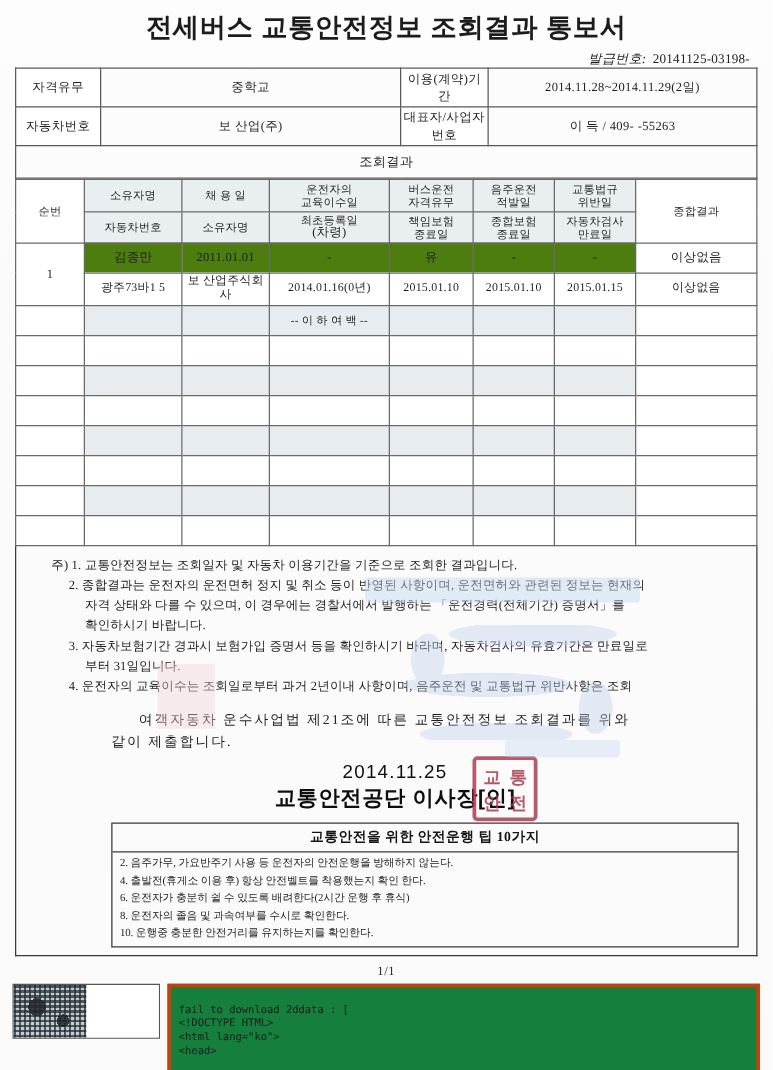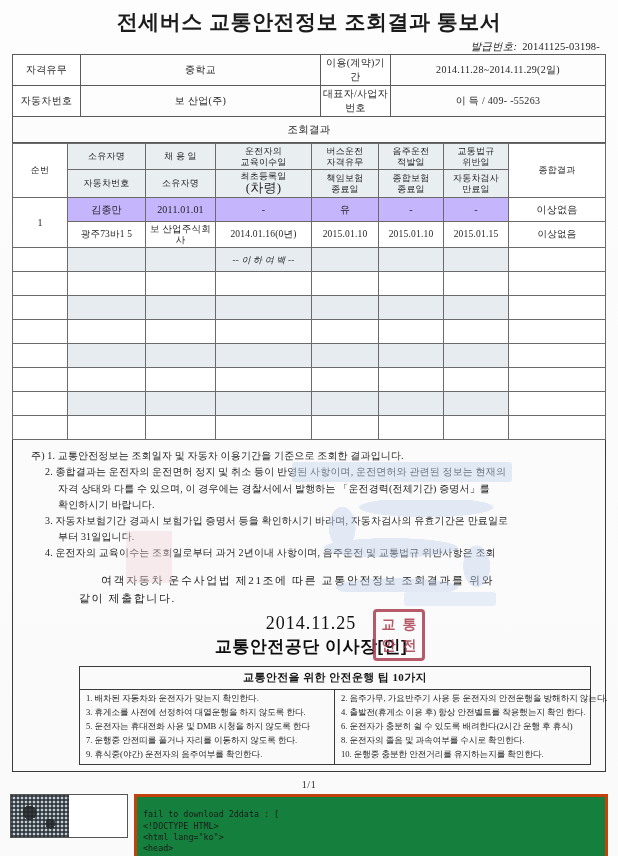--- a/index.html
+++ b/index.html
@@ -62,33 +62,33 @@
     font-size:9px;
     text-align:center;
     vertical-align:middle;
     color:#1f1f1f;
     line-height:1.15;
     letter-spacing:0.2px;
   }
   .hdr td{height:23px;background:#e9eef1;font-size:9px;}
   .hdr2 td{height:21px;background:#e9eef1;font-size:9px;}
   .seq-cell{background:#ffffff !important;}
-  .data-a td{height:21px;background:#c4b5fd;font-size:10px;}
+  .data-a td{height:21px;background:#4d7c0f;font-size:10px;}
   .data-b td{height:23px;background:#ffffff;font-size:9.5px;}
   .blank-a td{height:21px;background:#e6ecf0;}
   .blank-b td{height:21px;background:#ffffff;}
   .td-white{background:#ffffff !important;}
-  .spaced{letter-spacing:2px;font-size:9.5px;font-style:italic;}
-  .sub{font-size:13px;}
+  .spaced{letter-spacing:2px;font-size:9.5px;}
+  .sub{font-size:10px;}
 
   
   .notes{
     border:1.6px solid #3a3a3a;
     border-top:none;
-    padding:8px 14px 6px 18px;
+    padding:8px 14px 6px 28px;
     position:relative;
   }
   .note-line{
     font-size:10px;
     line-height:1.62;
     color:#1c1c1c;
     letter-spacing:0.15px;
     white-space:nowrap;
   }
   .note-indent1{padding-left:14px;}
@@ -104,24 +104,24 @@
     margin-left:44px;
   }
   .statement .ind{padding-left:22px;}
 
   .sign-block{
     text-align:center;
     margin-top:6px;
     position:relative;
   }
   .sign-date{
-    font-size:18px;
+    font-size:15px;
     letter-spacing:1px;
     color:#111;
-    font-family:Liberation Serif, serif;
+    font-family:Liberation Sans, sans-serif;
   }
   .sign-org{
     font-size:17px;
     font-weight:bold;
     letter-spacing:0.5px;
     color:#0e0e0e;
     margin-top:1px;
     font-family:"Liberation Sans","DejaVu Sans",sans-serif;
   }
   
@@ -506,27 +506,20 @@
             <span>통</span>
             <span>안</span>
             <span>전</span>
           </div>
         </div>
       </div>
 
       <div class="tips">
         <div class="tips-title">교통안전을 위한 안전운행 팁 10가지</div>
         <div class="tips-grid">
-          <div class="tips-col left">
-            <div class="tip">1. 배차된 자동차와 운전자가 맞는지 확인한다.</div>
-            <div class="tip">3. 휴게소를 사전에 선정하여 대열운행을 하지 않도록 한다.</div>
-            <div class="tip">5. 운전자는 휴대전화 사용 및 DMB 시청을 하지 않도록 한다</div>
-            <div class="tip">7. 운행중 안전띠를 풀거나 자리를 이동하지 않도록 한다.</div>
-            <div class="tip">9. 휴식중(야간) 운전자의 음주여부를 확인한다.</div>
-          </div>
           <div class="tips-col">
             <div class="tip">2. 음주가무, 가요반주기 사용 등 운전자의 안전운행을 방해하지 않는다.</div>
             <div class="tip">4. 출발전(휴게소 이용 후) 항상 안전벨트를 착용했는지 확인 한다.</div>
             <div class="tip">6. 운전자가 충분히 쉴 수 있도록 배려한다(2시간 운행 후 휴식)</div>
             <div class="tip">8. 운전자의 졸음 및 과속여부를 수시로 확인한다.</div>
             <div class="tip">10. 운행중 충분한 안전거리를 유지하는지를 확인한다.</div>
           </div>
         </div>
       </div>
     </div>

